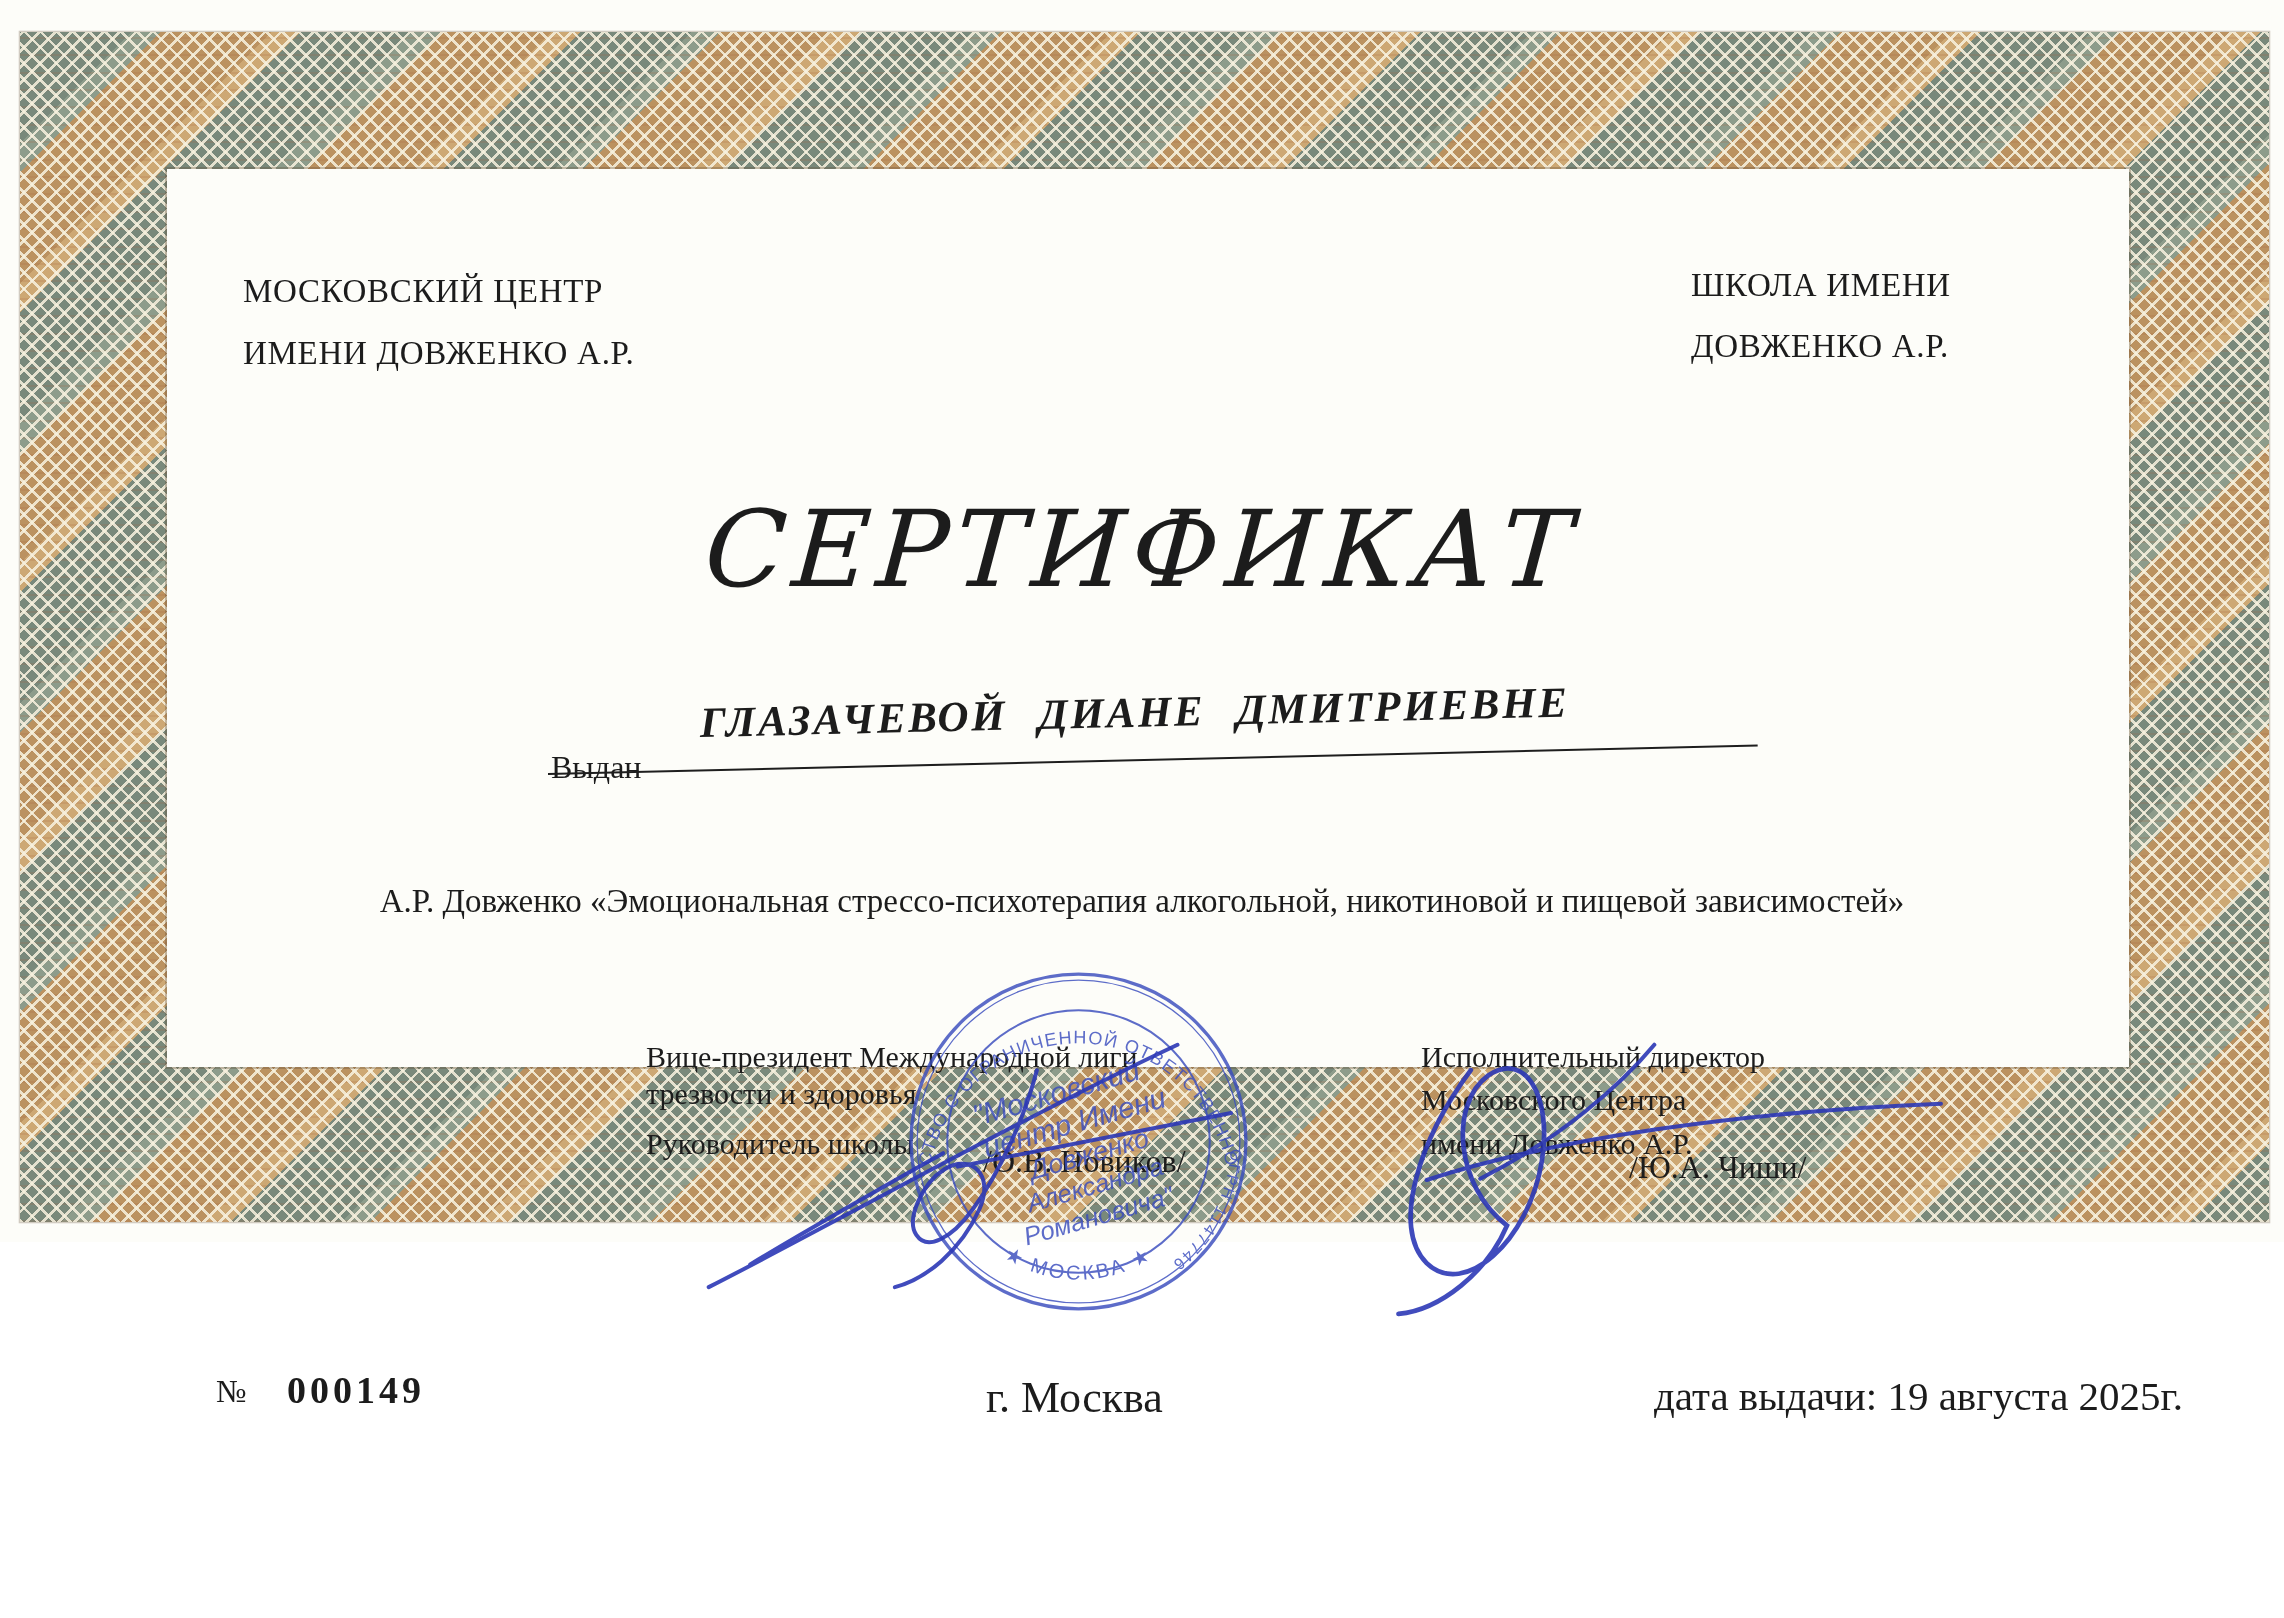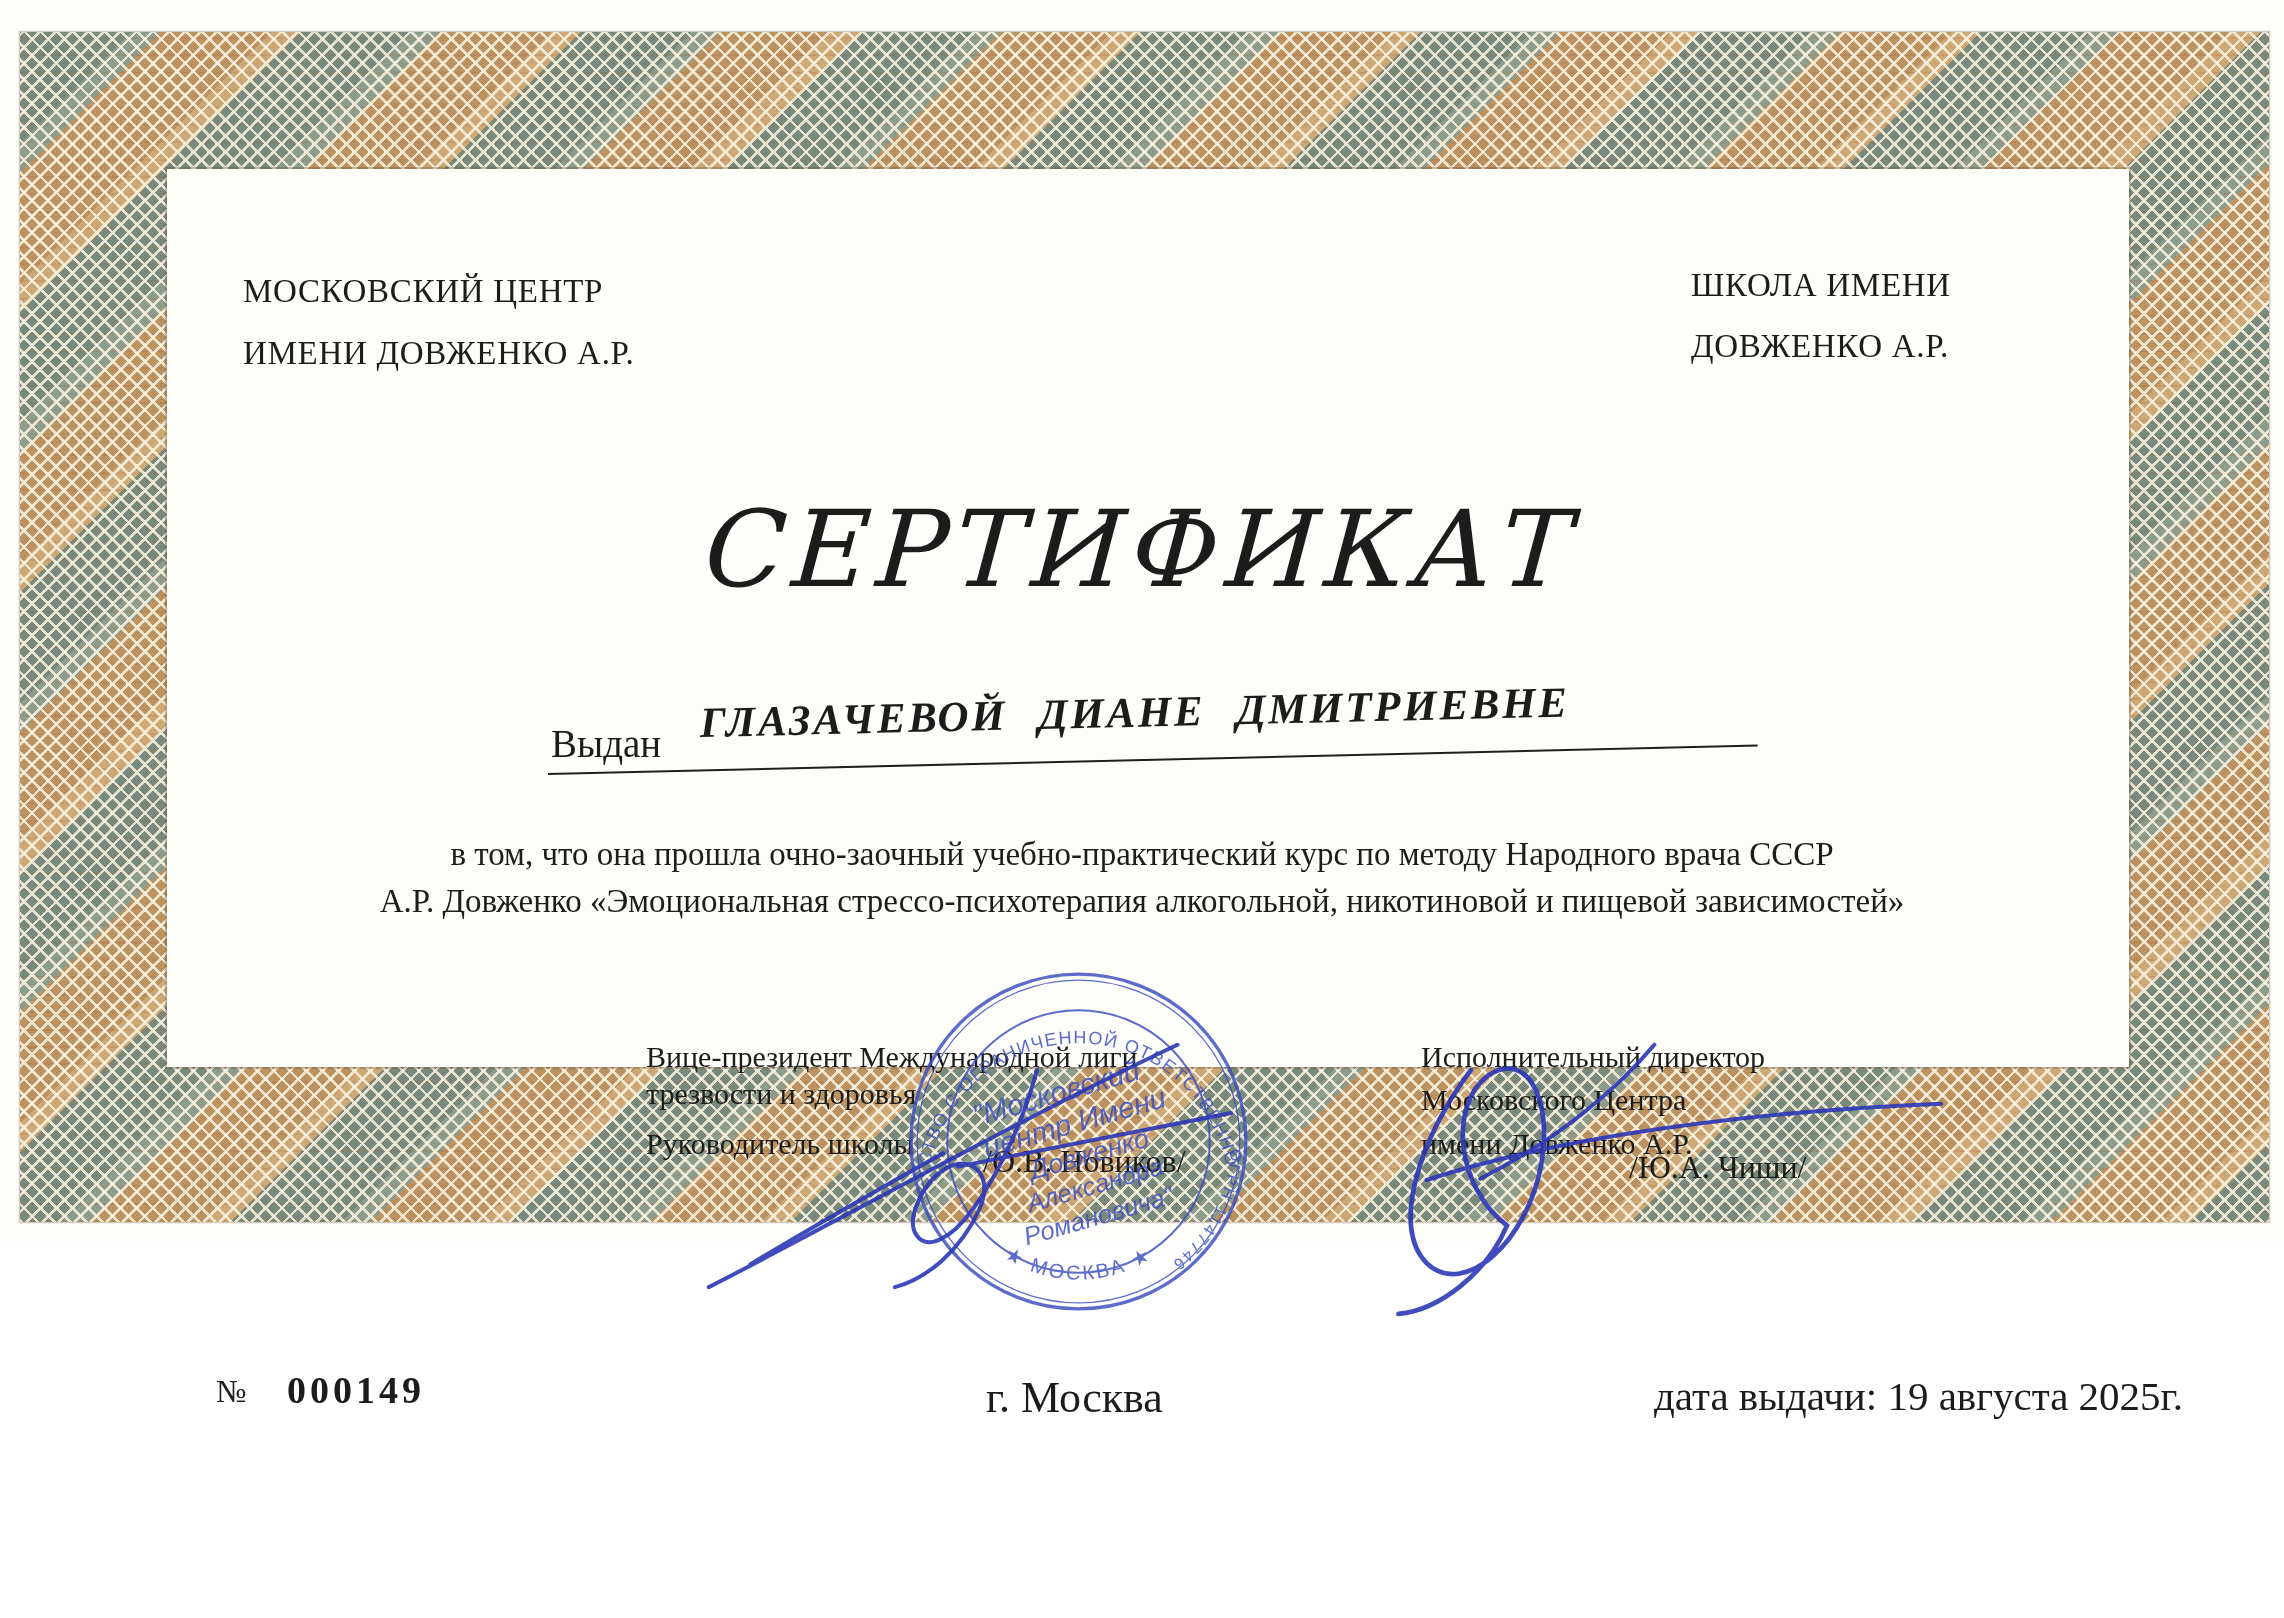--- a/index.html
+++ b/index.html
@@ -29,21 +29,21 @@
   }
 
   
   .org{font-size:33px;letter-spacing:0.7px;white-space:nowrap;}
   .title{
     left:0;right:0;top:488px;text-align:center;
     font-family:"DejaVu Serif", serif;
     font-style:italic;font-size:106px;letter-spacing:6.7px;
     transform:skewX(-4deg);white-space:nowrap;
   }
-  .issued-label{font-size:39px;}
+  .issued-label{font-size:32px;margin-top:28px;}
   .recipient{
     font-size:43px;font-weight:bold;font-style:italic;
     letter-spacing:2.7px;word-spacing:17.4px;white-space:nowrap;
     transform:rotate(-1.35deg);transform-origin:left center;
   }
   .name-underline{
     left:548px;top:773px;width:1210px;height:0;
     border-top:2.7px solid #1e1e1e;
     transform:rotate(-1.35deg);transform-origin:left center;
   }
@@ -70,21 +70,20 @@
   <div class="abs org" style="left:243px;top:335px;">ИМЕНИ ДОВЖЕНКО А.Р.</div>
   <div class="abs org" style="left:1691px;top:267px;">ШКОЛА ИМЕНИ</div>
   <div class="abs org" style="left:1691px;top:328px;">ДОВЖЕНКО А.Р.</div>
 
   <div class="abs title">СЕРТИФИКАТ</div>
 
   <div class="abs issued-label" style="left:551px;top:721px;">Выдан</div>
   <div class="abs recipient" style="left:700px;top:698px;">ГЛАЗАЧЕВОЙ  ДИАНЕ  ДМИТРИЕВНЕ</div>
   <div class="abs name-underline"></div>
 
-  <div class="abs bodyline" style="top:836px;">в том, что она прошла очно-заочный учебно-практический курс по методу Народного врача СССР</div>
   <div class="abs sigline" style="left:646px;top:1040px;">Вице-президент Международной лиги</div>
 
   <div class="abs bodyline" style="top:883px;">А.Р. Довженко  «Эмоциональная стрессо-психотерапия алкогольной, никотиновой и пищевой зависимостей»</div>
   <div class="abs sigline" style="left:646px;top:1077px;">трезвости и здоровья</div>
   <div class="abs sigline" style="left:646px;top:1127px;">Руководитель школы</div>
   <div class="abs signame" style="left:983px;top:1143px;">/О.В. Новиков/</div>
 
   <div class="abs sigline" style="left:1421px;top:1040px;">Исполнительный директор</div>
   <div class="abs sigline" style="left:1421px;top:1083px;">Московского Центра</div>
   <div class="abs sigline" style="left:1421px;top:1127px;">имени   Довженко А.Р.</div>

